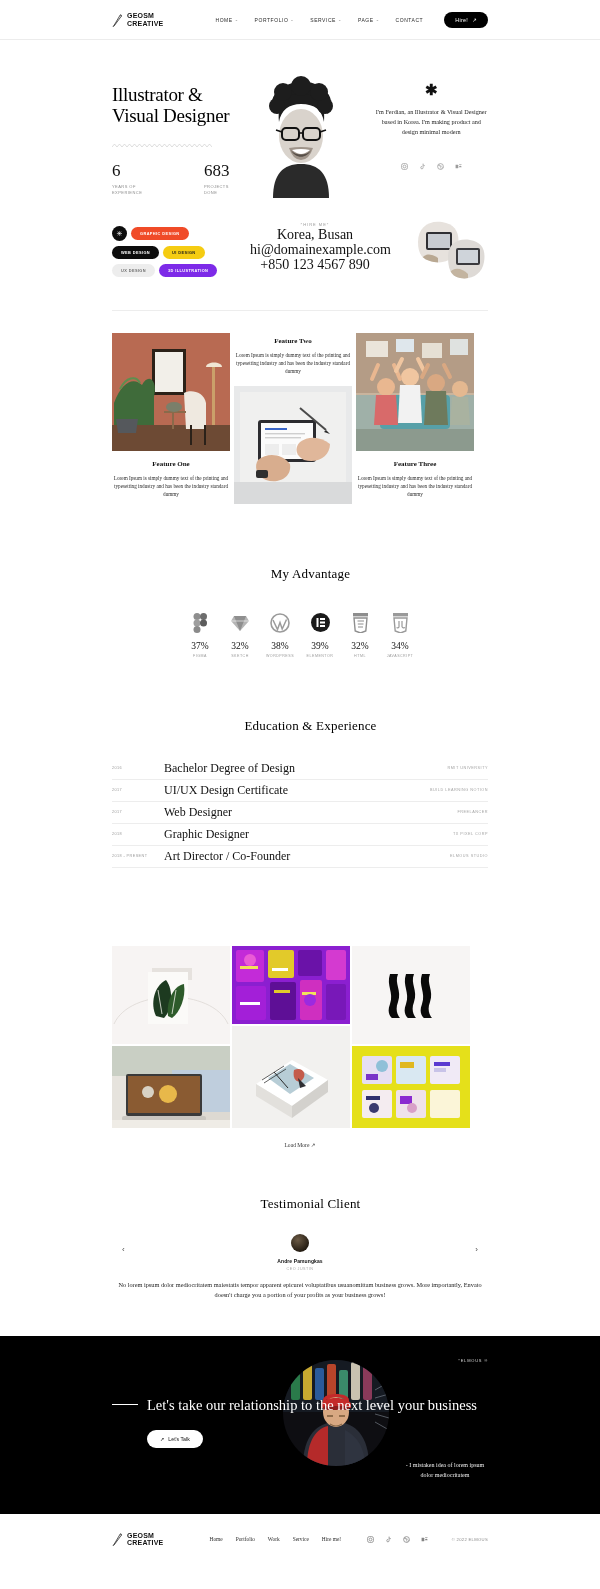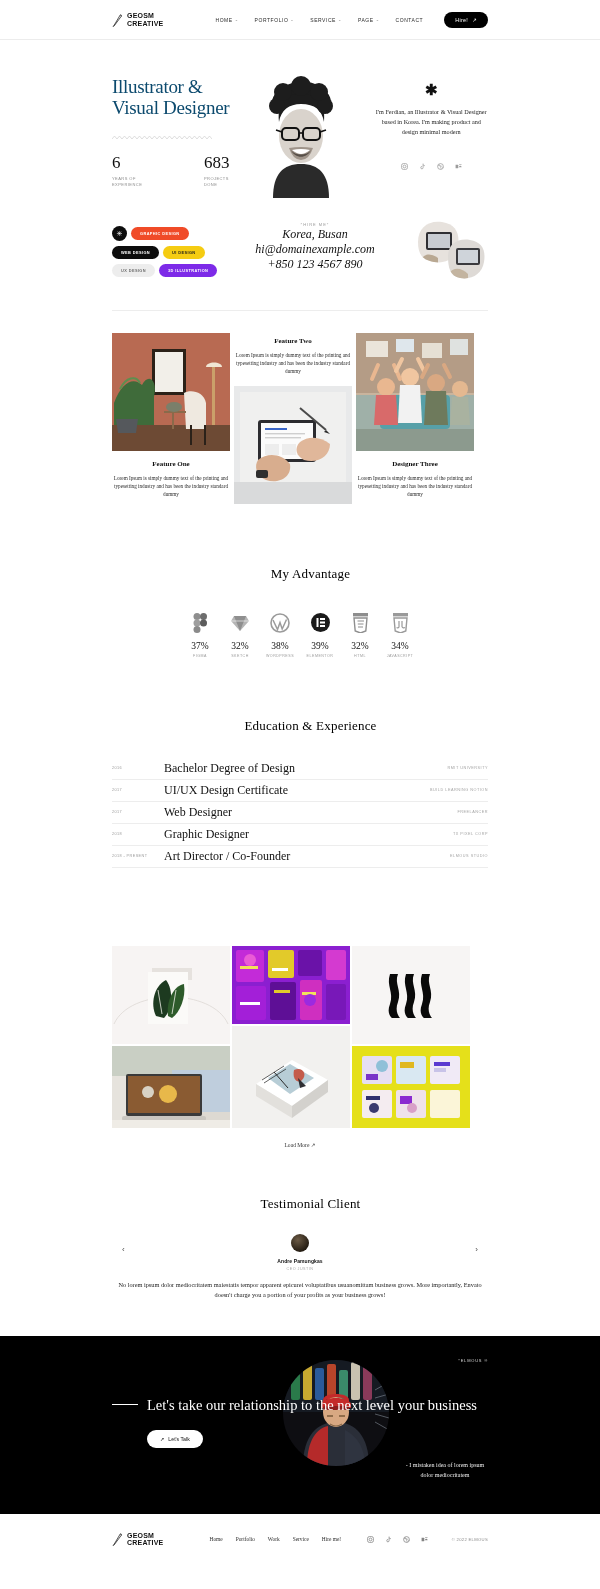--- a/index.html
+++ b/index.html
@@ -35,21 +35,21 @@
     margin-left: auto; background: #000; color: #fff; border-radius: 20px;
     font-size: 5.4px; letter-spacing: .3px; padding: 5px 11px;
     display: flex; align-items: center; gap: 4px; cursor: pointer;
   }
 
   
   .hero { display: flex; padding: 28px 112px 0 112px; gap: 0; }
   .hero-left { width: 138px; padding-top: 8px; }
   .hero-title {
     font-family: "Liberation Serif", serif;
-    font-size: 19px; line-height: 21px; letter-spacing: -.3px; color: #0c4a6e;
+    font-size: 19px; line-height: 21px; letter-spacing: -.3px; color: #000000; margin-top: 8px;
   }
   .squiggle { margin: 16px 0 12px 0; width: 100px; height: 7px; display:block; }
   .stats { display: flex; gap: 38px; }
   .stat-num { font-family: "Liberation Serif", serif; font-size: 17px; line-height: 19px; }
   .stat-lbl { font-size: 4px; line-height: 5.6px; letter-spacing: .45px; color: #8d8d8d; margin-top: 4px; text-transform: uppercase; }
 
   .hero-photo {
     width: 96px; height: 128px; margin-left: 10px; position: relative;
     overflow: hidden; flex: none; align-self: flex-start; margin-top: 2px;
   }
@@ -73,21 +73,21 @@
     padding: 4px 9px; color: #fff; white-space: nowrap; text-transform: uppercase;
     cursor: pointer;
   }
   .pill-dot {
     width: 15px; height: 15px; border-radius: 50%; background: #0d0d0d;
     display: flex; align-items: center; justify-content: center; color: #fff;
     font-size: 7px; flex: none;
   }
   .contact { width: 130px; margin-left: 18px; text-align: center; padding-top: 4px; }
   .contact-kicker { font-size: 4px; letter-spacing: 1px; color: #9a9a9a; text-transform: uppercase; }
-  .contact-line { font-family: "Liberation Serif", serif; font-size: 12px; line-height: 15px; color: #111; font-style: italic; }
+  .contact-line { font-family: "Liberation Serif", serif; font-size: 14px; line-height: 15px; color: #111; }
   .collage { margin-left: auto; width: 76px; height: 66px; position: relative; }
 
   
   .divider { margin: 26px 112px 0 112px; border-top: 1px solid #ededed; }
 
   
   .features { display: flex; padding: 22px 112px 0 112px; gap: 4px; align-items: flex-start; }
   .fcol { width: 118px; }
   .fcol-mid { width: 118px; padding-top: 4px; }
   .fimg { width: 100%; display: block; }
@@ -407,21 +407,21 @@
         <path d="M44 52 L64 52 L66 90 L42 90 Z" fill="#f2f2f2"></path>
         <circle cx="80" cy="50" r="9" fill="#d9a882"></circle>
         <path d="M70 58 L90 58 L92 92 L68 92 Z" fill="#6e7a5c"></path>
         <circle cx="104" cy="56" r="8" fill="#e4b890"></circle>
         <path d="M96 64 L112 64 L114 92 L94 92 Z" fill="#a9b2a0"></path>
         <path d="M22 32 L16 46 M38 32 L44 46" stroke="#e9b790" stroke-width="4" stroke-linecap="round"></path>
         <path d="M46 26 L40 38 M62 26 L68 38" stroke="#f0c6a0" stroke-width="4" stroke-linecap="round"></path>
         <path d="M72 32 L66 44 M88 32 L94 44" stroke="#d9a882" stroke-width="4" stroke-linecap="round"></path>
         <rect x="0" y="96" width="118" height="22" fill="#8c9a8e"></rect>
       </svg>
-      <div class="ftitle">Designer Three</div>
+      <div class="ftitle">Feature Three</div>
       <div class="ftext">Lorem Ipsum is simply dummy text of the printing and typesetting industry and has been the industry standard dummy</div>
     </div>
   </div>
 
   <div class="advantage">
     <div class="sec-title">My Advantage</div>
     <div class="skills">
       <div class="skill">
         <div class="skill-ico">
           <svg width="14" height="20" viewBox="0 0 14 20">

